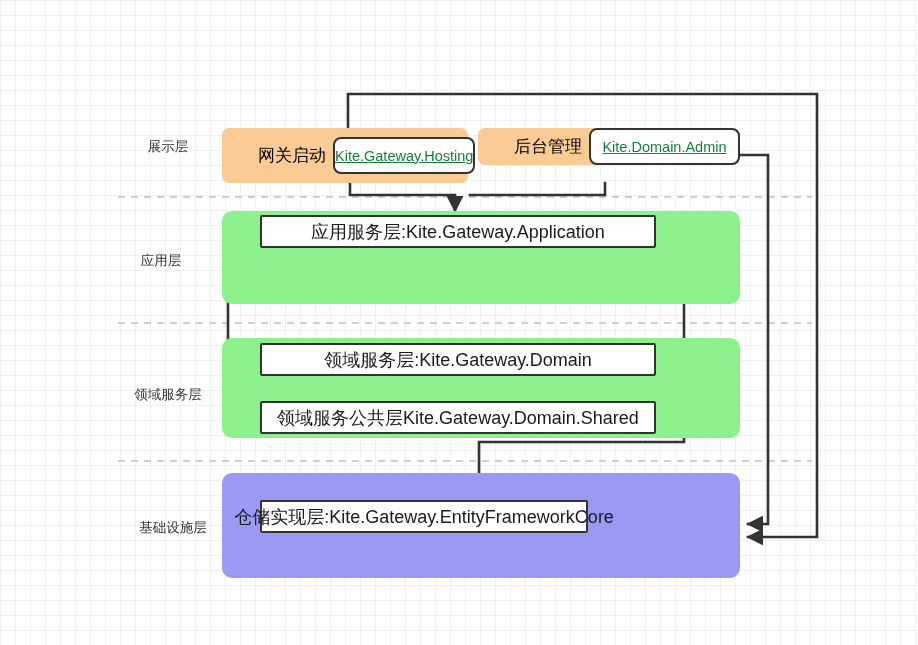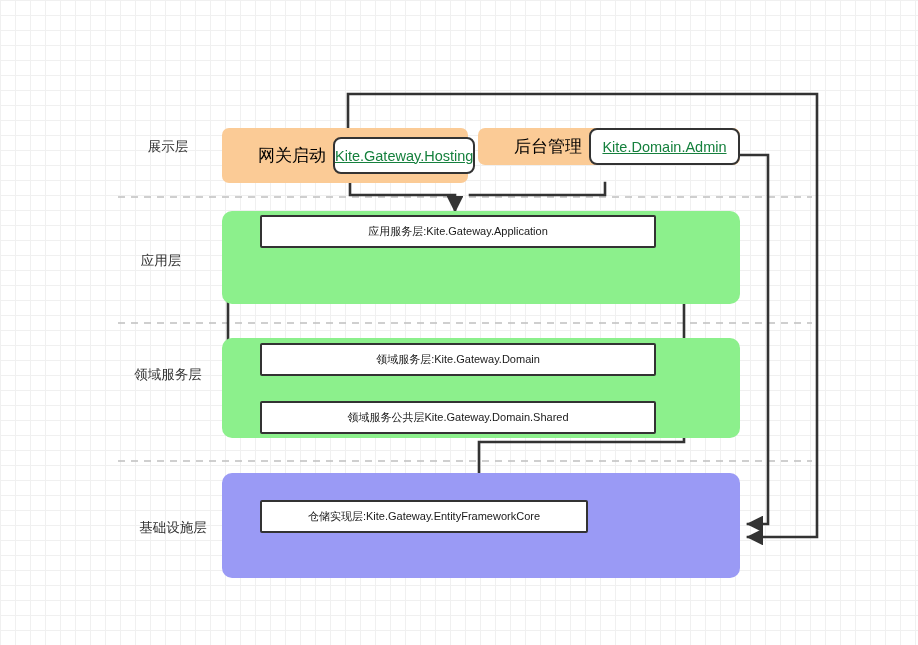--- a/index.html
+++ b/index.html
@@ -53,21 +53,21 @@
     margin-left: 26px;
   }
   .node {
     position: absolute;
     background: #ffffff;
     border: 2.5px solid #333333;
     border-radius: 2px;
     display: flex;
     align-items: center;
     justify-content: center;
-    font-size: 11px;
+    font-size: 18px;
     color: #1a1a1a;
     box-sizing: border-box;
     white-space: nowrap;
   }
   .node-inline {
     position: static;
     background: #ffffff;
     border: 2.5px solid #333333;
     border-radius: 8px;
     display: flex;
@@ -121,21 +121,21 @@
       <path d="M 455 377 L 455 397" marker-end="url(#arrow)"></path>
 
       <path d="M 711 155 L 768 155 L 768 524 L 748 524" marker-end="url(#arrow)"></path>
 
       <path d="M 348 128 L 348 94 L 817 94 L 817 537 L 748 537" marker-end="url(#arrow)"></path>
     </g>
   </svg>
 
   <div class="layer-label" style="left:118px; top:138px; width:100px;">展示层</div>
   <div class="layer-label" style="left:111px; top:252px; width:100px;">应用层</div>
-  <div class="layer-label" style="left:108px; top:366px; width:120px;">领域服务层</div>
+  <div class="layer-label" style="left:108px; top:386px; width:120px;">领域服务层</div>
   <div class="layer-label" style="left:108px; top:519px; width:130px;">基础设施层</div>
 
   <div class="pres-group" style="left:222px; top:128px; width:246px; height:55px;">
     <span class="pres-tag">网关启动</span>
     <div class="node-inline" style="width:160px; height:37px;">Kite.Gateway.Hosting</div>
   </div>
 
   <div class="pres-group" style="left:478px; top:128px; width:262px; height:37px;">
     <span class="pres-tag">后台管理</span>
     <div class="node-inline" style="width:152px; height:37px;">Kite.Domain.Admin</div>

